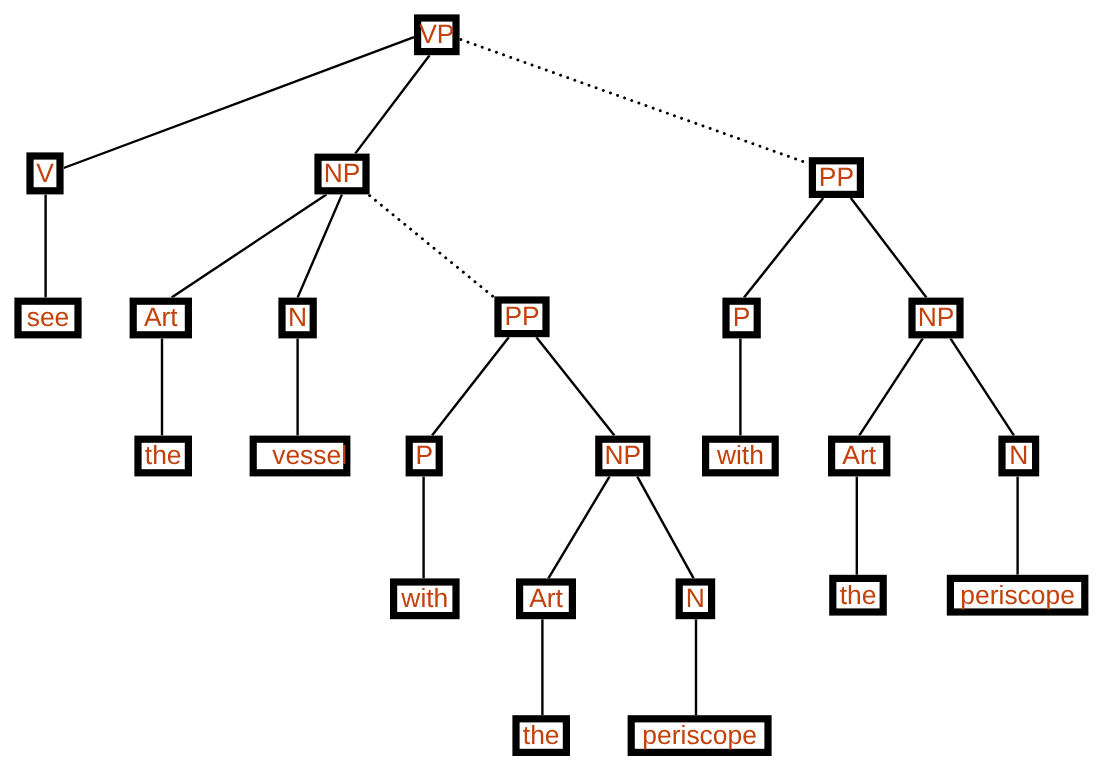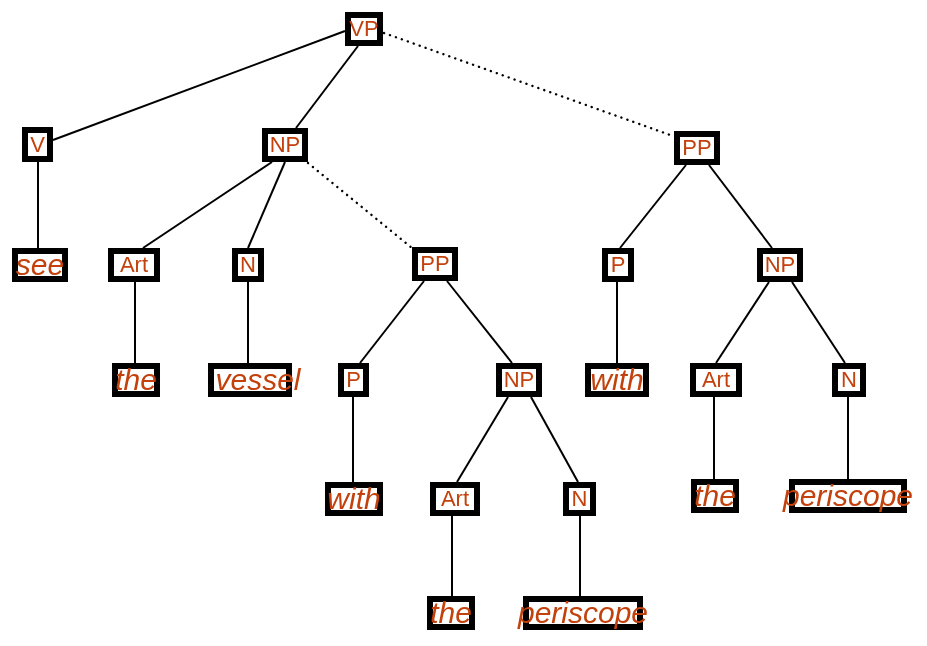--- a/index.html
+++ b/index.html
@@ -32,22 +32,21 @@
     justify-content: center;
     line-height: 1;
     color: #c2410c;
     white-space: nowrap;
   }
   .node-cat {
     font-size: 22px;
     font-style: normal;
   }
   .node-leaf {
-    font-size: 30px;
-    font-style: italic;
+    font-size: 22px;
   }
 </style>
 </head>
 <body>
 
 <div id="tree-figure">
 
   <svg id="edge-layer" viewBox="0 0 927 646" width="927" height="646" xmlns="http://www.w3.org/2000/svg">
       <line x1="345" y1="31" x2="53" y2="140" stroke="#000000" stroke-width="2"></line>
       <line x1="358" y1="46" x2="296" y2="128" stroke="#000000" stroke-width="2"></line>

